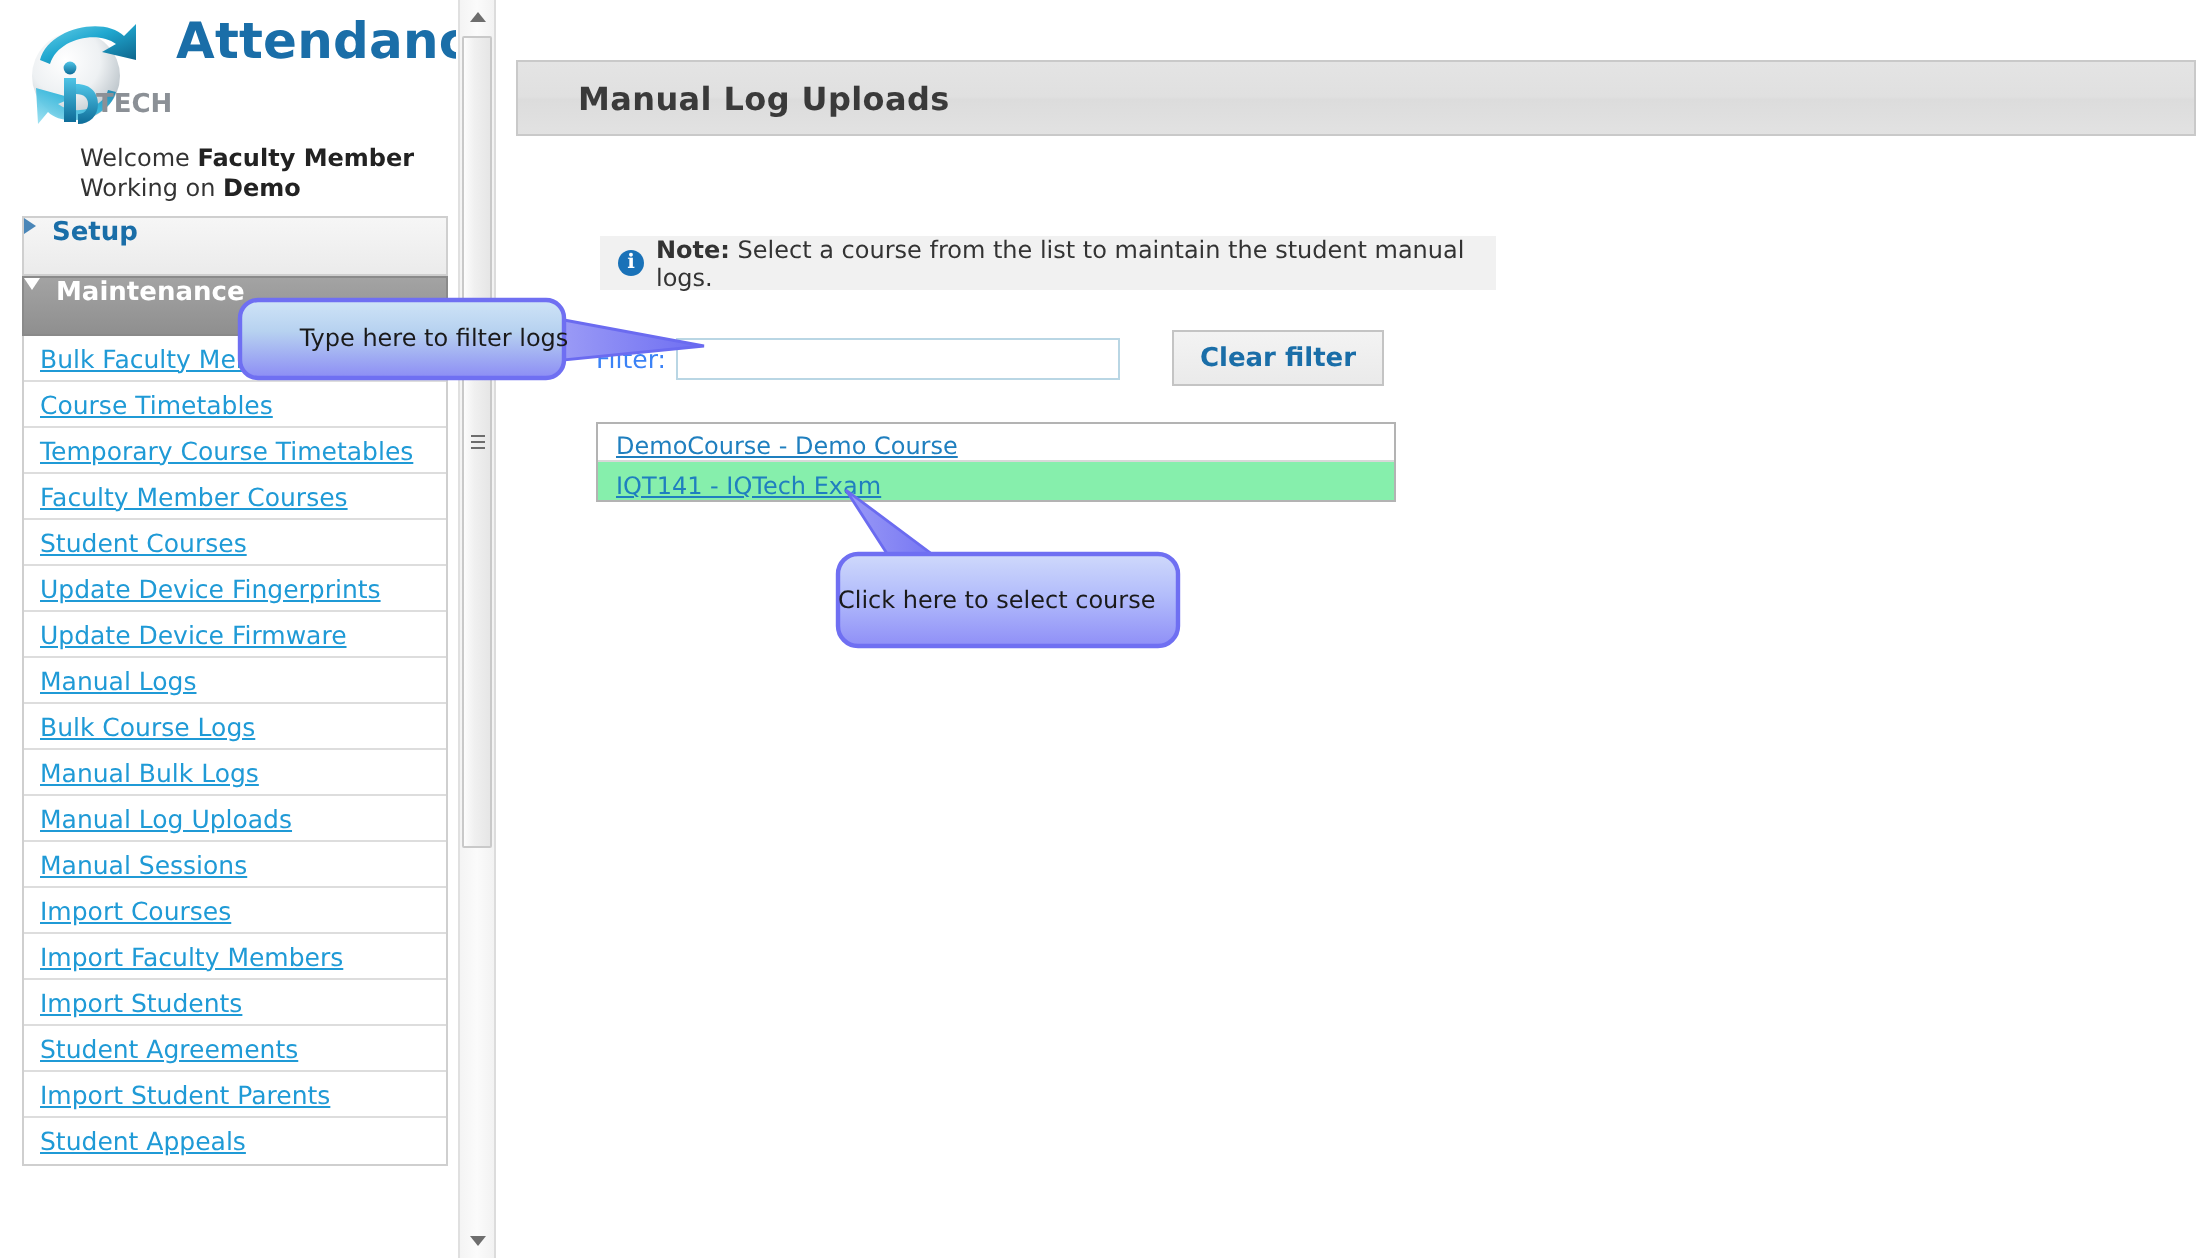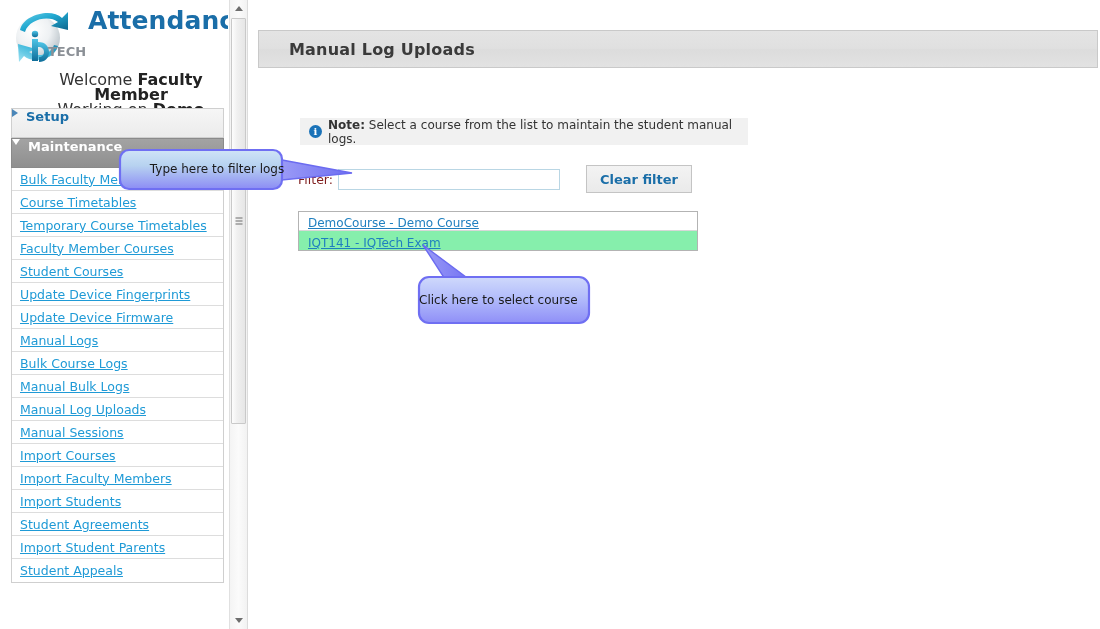--- a/index.html
+++ b/index.html
@@ -21,21 +21,21 @@
     position: absolute; left: 8px; top: 6px; width: 82px; height: 62px;
   }
   #brand-title {
     position: absolute; left: 88px; top: 6px; width: 136px;
     text-align: left;
     font-size: 25px; line-height: 29px; font-weight: bold;
     color: #1a6ea8; letter-spacing: .1px;
   }
   #brand-sub {
     position: absolute; left: 40px; top: 72px; width: 182px;
-    text-align: center; font-size: 16px; line-height: 15px;
+    text-align: left; font-size: 12px; line-height: 15px;
     color: #222222; font-weight: bold;
   }
   #brand-sub .lighter { font-weight: normal; color:#333; }
 
   .nav-header {
     position: relative; height: 30px; box-sizing: border-box;
     border-top: 1px solid #cfcfcf; border-bottom: 1px solid #cfcfcf;
     border-left: 1px solid #cfcfcf; border-right: 1px solid #cfcfcf;
     margin: 0 4px 0 11px;
     display: flex; 
@@ -137,21 +137,21 @@
     font-family: "DejaVu Serif", serif; margin-right: 6px; flex: 0 0 auto;
     line-height: 1;
   }
   #note-text { font-size: 12px; color: #333; }
   #note-text b { font-weight: bold; }
 
   #filter-row {
     position: absolute; left: 40px; top: 165px;
     display: flex; align-items: center;
   }
-  #filter-label { font-size: 12.5px; color: #7f1d1d; margin-right: 5px; }
+  #filter-label { font-size: 12.5px; color: #3b82f6; margin-right: 5px; }
   #filter-input {
     width: 222px; height: 21px; box-sizing: border-box;
     border: 1px solid #b9d6e4; background:#fff; outline:none;
     font-family: inherit; font-size: 12px; padding: 0 4px; color:#333;
   }
   #clear-filter {
     margin-left: 26px;
     height: 28px; padding: 0 13px; box-sizing: border-box;
     background: linear-gradient(to bottom,#f3f3f3 0%,#eaeaea 100%);
     border: 1px solid #c4c4c4;

